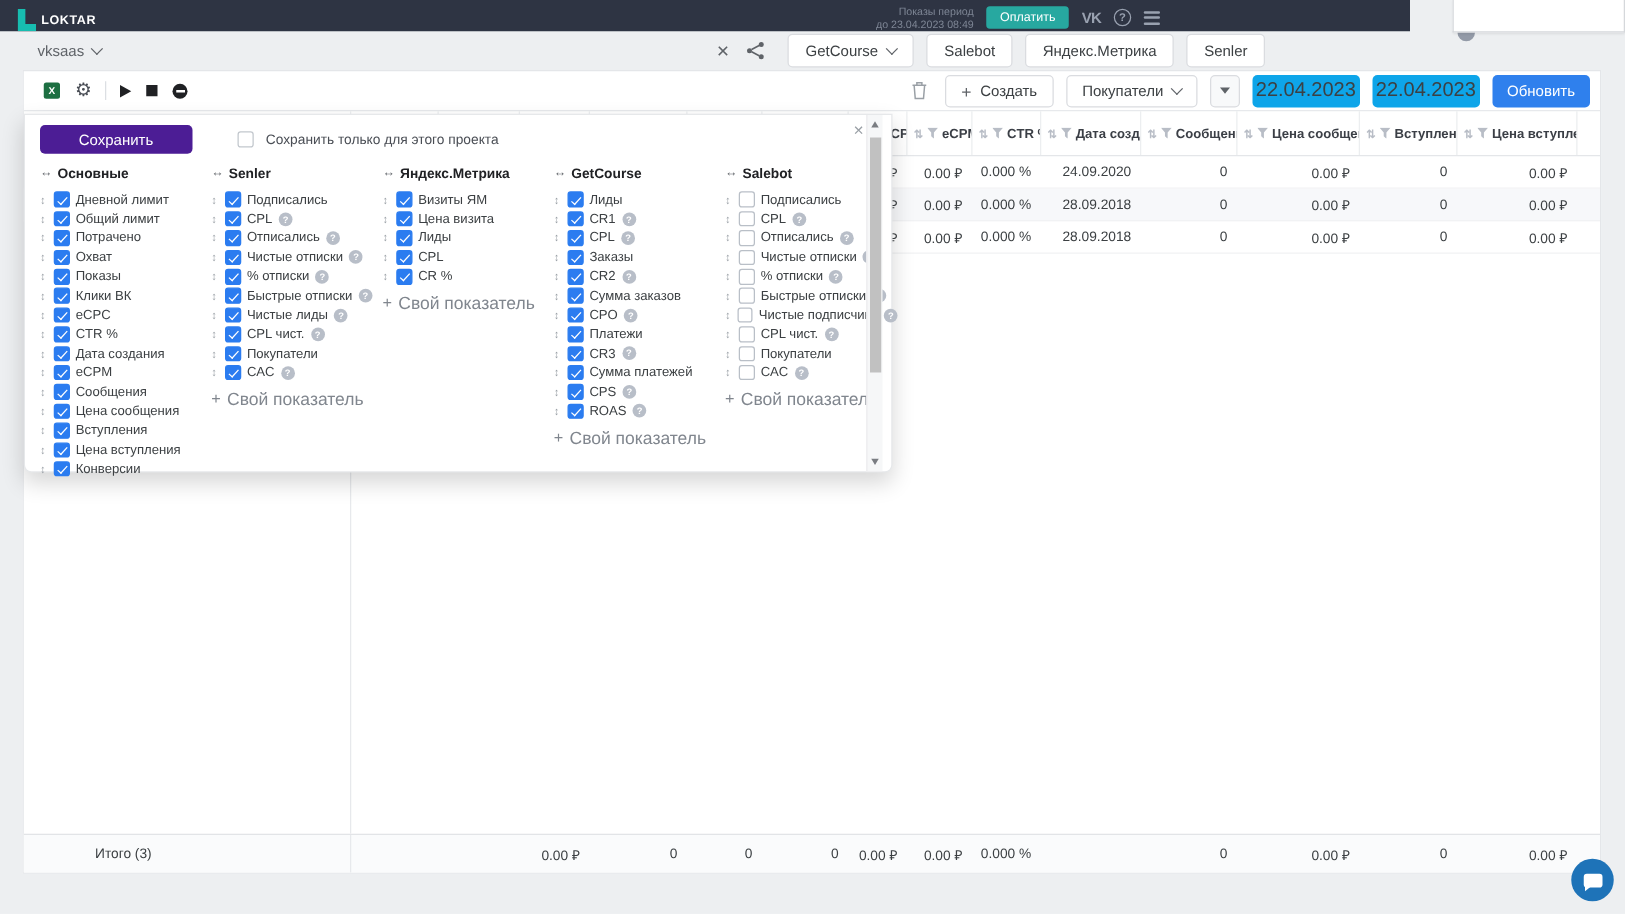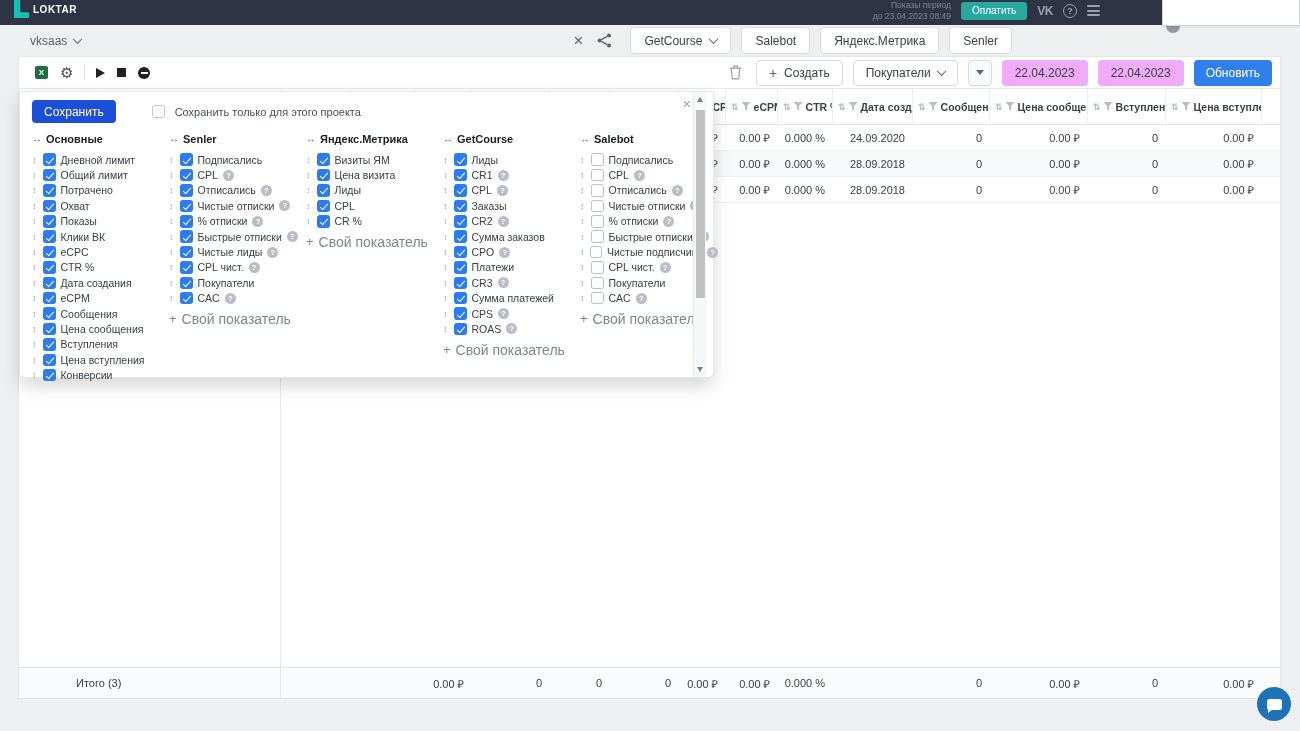--- a/index.html
+++ b/index.html
@@ -1,21 +1,21 @@
 <!DOCTYPE html>
 <html><head>
 <meta charset="utf-8">
 <style>
   * { margin:0; padding:0; box-sizing:border-box; }
   html,body { width:1300px; height:731px; overflow:hidden; background:#edeff1;
     font-family:"Liberation Sans", sans-serif; color:#3c4043; }
 
   
-  .navbar { position:absolute; left:0; top:0; width:1300px; height:25px; background:#2e3443;
-    display:flex; align-items:flex-start; }
+  .navbar { position:absolute; left:0; top:0; width:1128px; height:25px; background:#2e3443;
+    display:flex; align-items:flex-end; }
   .brand { display:flex; align-items:center; gap:4px; margin-left:14px; }
   .brand-mark { width:15px; height:18px; background:#17bdb0;
     clip-path:polygon(0 0,42% 0,42% 68%,100% 68%,100% 100%,0 100%); }
   .brand-name { color:#fff; font-size:10px; font-weight:bold; letter-spacing:.5px; }
   .nav-right { margin-left:auto; display:flex; align-items:center; gap:10px; margin-right:200px; }
   .trial { font-size:8.5px; color:#7d8594; text-align:right; line-height:1.25; }
   .pay-btn { background:#27a8a0; color:#fff; border:none; border-radius:3px; height:18px;
     padding:0 11px; font-size:10px; font-family:inherit; cursor:pointer; }
   .vk { color:#99a1b0; font-weight:bold; font-size:12px; letter-spacing:-0.5px; }
   .qmark { width:14px; height:14px; border:1.5px solid #99a1b0; border-radius:50%; color:#99a1b0;
@@ -59,21 +59,21 @@
   .tb-right { margin-left:auto; display:flex; align-items:center; gap:10px; }
   .trash { display:flex; margin-right:4px; cursor:pointer; }
   .btn { height:26px; background:#fff; border:1px solid #dadce0; border-radius:4px; font-size:12px;
     color:#3c4043; display:flex; align-items:center; gap:7px; padding:0 12px; cursor:pointer;
     font-family:inherit; white-space:nowrap; }
   .plus-g { font-size:14px; color:#5f6368; line-height:1; }
   .mini-btn { width:24px; height:26px; background:#f8f9fa; border:1px solid #dadce0; border-radius:4px;
     display:flex; align-items:center; justify-content:center; cursor:pointer; }
   .mini-caret { width:0; height:0; border-left:4px solid transparent; border-right:4px solid transparent;
     border-top:5px solid #5f6368; }
-  .date-field { width:86px; height:26px; background:#f0abfc; border-radius:4px; font-size:12px;
+  .date-field { width:86px; height:26px; background:#0ea5e9; border-radius:4px; font-size:16px;
     color:#3c4043; display:flex; align-items:center; justify-content:center; cursor:pointer; }
   .refresh-btn { height:26px; background:#2f80ed; border:none; border-radius:4px; color:#fff;
     font-size:12px; padding:0 12px; font-family:inherit; cursor:pointer; margin-right:2px;text-align:center; }
 
   
   .thead { height:36px; display:flex; align-items:stretch; border-bottom:1px solid #e4e6e9; }
   .th { display:flex; align-items:center; gap:3px; padding:0 3px 0 5px; border-right:1px solid #eceef0;
     font-size:10.5px; font-weight:bold; color:#3b3f46; overflow:hidden; white-space:nowrap;
     flex:none; cursor:pointer; }
   .sort { font-size:9px; color:#b8bdc6; flex:none; }
@@ -90,22 +90,22 @@
     background:#fafbfc; }
   .totals .td.name { text-align:left; padding-left:57px; border-right:1px solid #e7e9ec;
     align-self:stretch; display:flex; align-items:center; }
 
   
   .panel { position:absolute; left:0px; top:34px; width:695px; height:287px; background:#fff;
     border:1px solid #e6e8ea; border-radius:0 0 6px 6px; box-shadow:0 8px 18px rgba(0,0,0,.16);
     z-index:10; padding:8px 24px 0 12px; }
   .panel-close { position:absolute; top:4px; right:22px; color:#9aa0a6; font-size:14px; cursor:pointer; }
   .save-row { display:flex; align-items:center; gap:10px; margin-bottom:9px; }
-  .save-btn { background:#1d4ed8; border:none; border-radius:4px; color:#fff; font-size:12px;
-    height:23px; padding:0 12px; font-family:inherit; cursor:pointer; }
+  .save-btn { background:#4c1d95; border:none; border-radius:4px; color:#fff; font-size:12px;
+    height:23px; padding:0 31px; font-family:inherit; cursor:pointer; }
   .scope-cb { width:13px; height:13px; border:1px solid #c2c7cd; border-radius:2.5px; background:#fff;
     margin-left:26px; cursor:pointer; flex:none; }
   .scope-label { font-size:11px; color:#4a4e55; }
   .pgroups { display:flex; }
   .pgroup { width:137px; flex:none; }
   .ptitle { display:flex; align-items:center; gap:4px; margin-bottom:7px; height:13px; }
   .drag-h { font-size:10px; color:#5f6368; }
   .ptitle-label { font-size:11px; font-weight:bold; color:#202124; }
   .pitem { display:flex; align-items:center; gap:5px; height:15.4px; }
   .drag-v { font-size:9px; color:#9aa0a6; width:6px; cursor:grab; }

